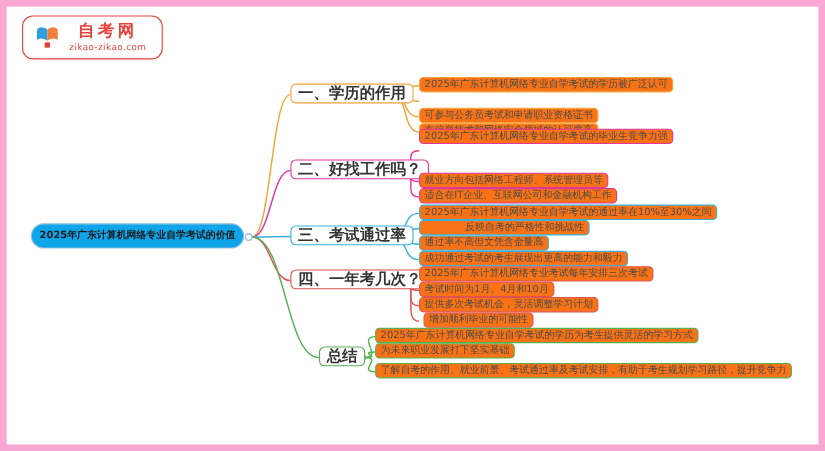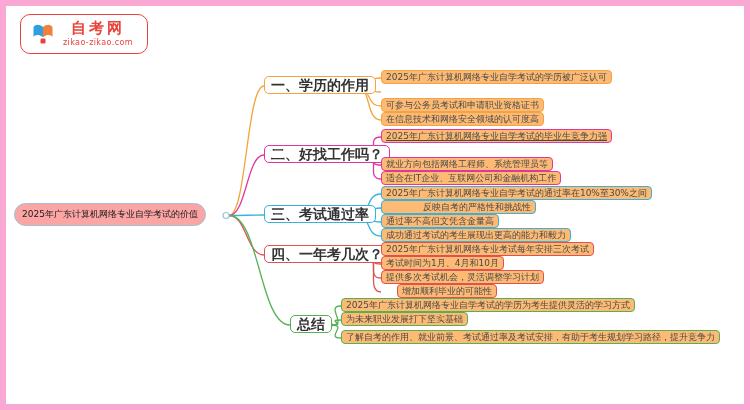--- a/index.html
+++ b/index.html
@@ -15,35 +15,35 @@
     position: absolute; left: 14px; top: 8px; z-index: 3;
     display: flex; align-items: center; gap: 7px;
     border: 1px solid #e8433a; border-radius: 10px;
     padding: 5px 14px 5px 9px; background: #fff;
   }
   .logo-text { display: flex; flex-direction: column; align-items: center; }
   .logo-name { color: #e8433a; font-size: 15px; font-weight: bold; letter-spacing: 3px; line-height: 17px; }
   .logo-url  { color: #e8433a; font-size: 8px; letter-spacing: 0.4px; line-height: 10px; margin-top: 1px; }
 
   .main-node {
-    position: absolute; z-index: 2; left: 8px; top: 197px;
-    font-size: 9px; font-weight: normal; color: #1a1a1a;
-    background: #fca5a5; border: 1.5px solid #9ec1dd; border-radius: 12px;
+    position: absolute; z-index: 2; left: 22px; top: 197px;
+    font-size: 9px; font-weight: bold; color: #1a1a1a;
+    background: #0ea5e9; border: 1.5px solid #9ec1dd; border-radius: 12px;
     padding: 5px 7px; white-space: nowrap; line-height: 11px;
   }
   .branch {
     position: absolute; z-index: 2;
     font-size: 14px; font-weight: bold; color: #333;
     background: #fff; border: 1.5px solid #999; border-radius: 5px;
     padding: 2px 6px; white-space: nowrap; line-height: 12px;
   }
   .leaf {
     position: absolute; z-index: 2;
     font-size: 9px; color: #4a4a4a;
-    background: #fdba74; border: 1px solid #999; border-radius: 4px;
+    background: #f97316; border: 1px solid #999; border-radius: 4px;
     padding: 1px 4px; white-space: nowrap; line-height: 10px;
   }
 </style>
 </head>
 <body>
 
 <div class="stage" id="stage">
 
   <svg id="connectors" viewBox="0 0 750 410">
       <path d="M 223.0625 209.5 C 240.53125 209.5, 240.53125 80, 258 80" fill="none" stroke="#f5a33c" stroke-width="1.3"></path>
@@ -91,34 +91,34 @@
   </div>
 
   <div class="main-node" id="main-node" style="border-color: rgb(158, 193, 221);">2025年广东计算机网络专业自学考试的价值</div>
 
   <div class="branch" style="left: 258px; top: 70px; border-color: rgb(245, 163, 60);">一、学历的作用</div>
   <div class="leaf" style="left: 375px; top: 64px; border-color: rgb(245, 163, 60);">2025年广东计算机网络专业自学考试的学历被广泛认可</div>
   <div class="leaf" style="left: 375px; top: 92px; border-color: rgb(245, 163, 60);">可参与公务员考试和申请职业资格证书</div>
   <div class="leaf" style="left: 375px; top: 106px; border-color: rgb(245, 163, 60);">在信息技术和网络安全领域的认可度高</div>
 
   <div class="branch" style="left: 258px; top: 139px; border-color: rgb(224, 55, 159);">二、好找工作吗？</div>
-  <div class="leaf" style="left: 375px; top: 123px; border-color: rgb(224, 55, 159); text-decoration: underline;">2025年广东计算机网络专业自学考试的毕业生竞争力强</div>
+  <div class="leaf" style="left: 375px; top: 111px; border-color: rgb(224, 55, 159);">2025年广东计算机网络专业自学考试的毕业生竞争力强</div>
   <div class="leaf" style="left: 375px; top: 151px; border-color: rgb(224, 55, 159);">就业方向包括网络工程师、系统管理员等</div>
   <div class="leaf" style="left: 375px; top: 165px; border-color: rgb(224, 55, 159);">适合在IT企业、互联网公司和金融机构工作</div>
 
   <div class="branch" style="left: 258px; top: 199px; border-color: rgb(56, 177, 220);">三、考试通过率</div>
   <div class="leaf" style="left: 375px; top: 180px; border-color: rgb(56, 177, 220);">2025年广东计算机网络专业自学考试的通过率在10%至30%之间</div>
   <div class="leaf" style="left: 375px; top: 194px; border-color: rgb(56, 177, 220); padding-left: 41px;">反映自考的严格性和挑战性</div>
   <div class="leaf" style="left: 375px; top: 208px; border-color: rgb(56, 177, 220);">通过率不高但文凭含金量高</div>
   <div class="leaf" style="left: 375px; top: 222px; border-color: rgb(56, 177, 220);">成功通过考试的考生展现出更高的能力和毅力</div>
 
   <div class="branch" style="left: 258px; top: 239px; border-color: rgb(224, 82, 82);">四、一年考几次？</div>
   <div class="leaf" style="left: 375px; top: 236px; border-color: rgb(224, 82, 82);">2025年广东计算机网络专业考试每年安排三次考试</div>
   <div class="leaf" style="left: 375px; top: 250px; border-color: rgb(224, 82, 82);">考试时间为1月、4月和10月</div>
   <div class="leaf" style="left: 375px; top: 264px; border-color: rgb(224, 82, 82);">提供多次考试机会，灵活调整学习计划</div>
-  <div class="leaf" style="left: 391px; top: 278px; border-color: rgb(224, 82, 82);">增加顺利毕业的可能性</div>
+  <div class="leaf" style="left: 379px; top: 278px; border-color: rgb(224, 82, 82);">增加顺利毕业的可能性</div>
 
   <div class="branch" style="left: 284px; top: 309px; border-color: rgb(84, 178, 84);">总结</div>
   <div class="leaf" style="left: 335px; top: 292px; border-color: rgb(84, 178, 84);">2025年广东计算机网络专业自学考试的学历为考生提供灵活的学习方式</div>
   <div class="leaf" style="left: 335px; top: 306px; border-color: rgb(84, 178, 84);">为未来职业发展打下坚实基础</div>
   <div class="leaf" style="left: 335px; top: 324px; border-color: rgb(84, 178, 84);">了解自考的作用、就业前景、考试通过率及考试安排，有助于考生规划学习路径，提升竞争力</div>
 
 </div>
 
 </body></html>

